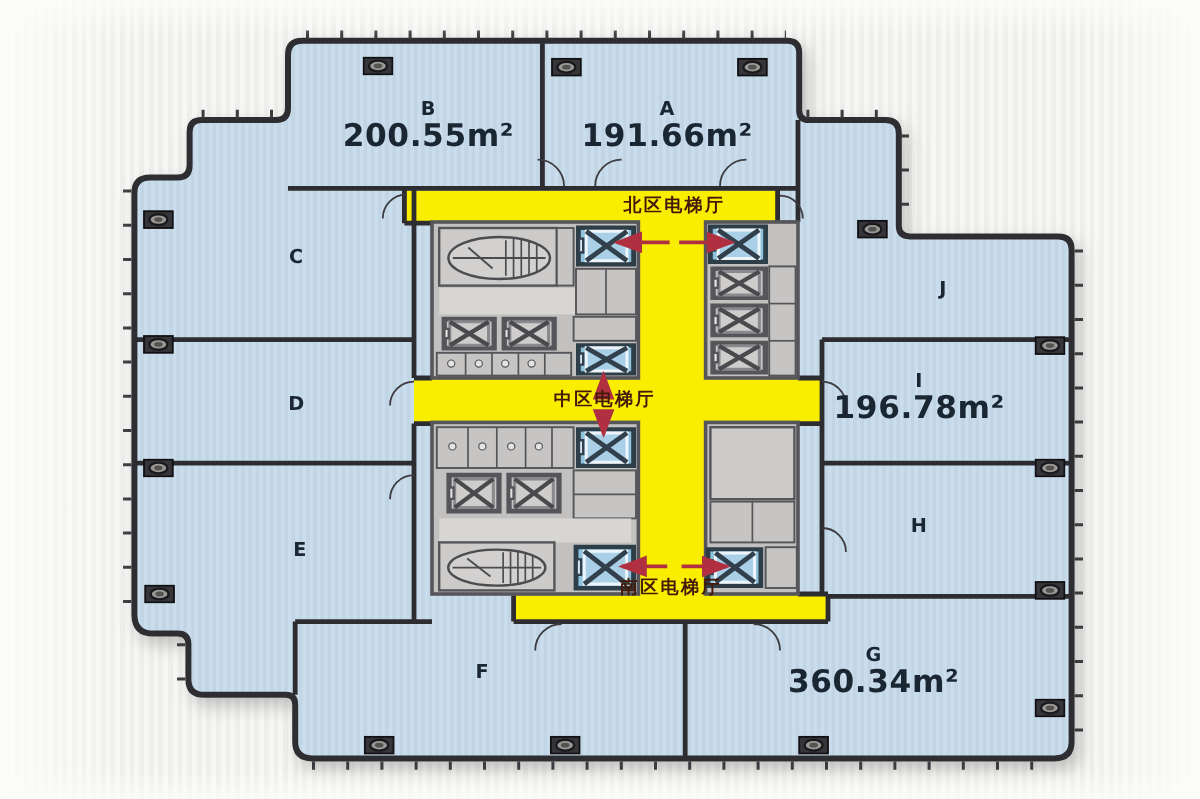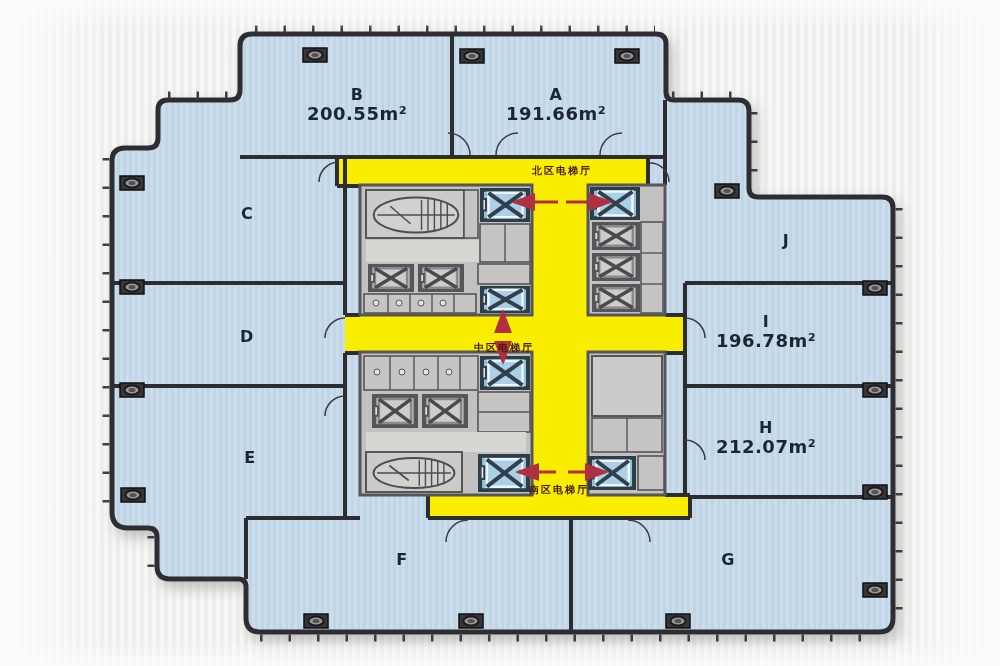--- a/index.html
+++ b/index.html
@@ -19,23 +19,23 @@
                       rgba(252,252,251,0) 905px, rgba(252,252,251,.95) 100%),
       linear-gradient(180deg, rgba(252,252,251,.85) 0, rgba(252,252,251,0) 30px,
                       rgba(252,252,251,0) 642px, rgba(252,252,251,.8) 100%);
   }
   .labels{position:absolute;left:0;top:0;width:1000px;height:666px;pointer-events:none;}
   .unit-label{
     position:absolute;transform:translate(-50%,-50%);text-align:center;
     color:#1b2633;font-weight:bold;line-height:1.12;letter-spacing:.5px;white-space:nowrap;
   }
   .unit-letter{font-size:16px;}
-  .unit-area{font-size:18px;}
+  .unit-area{font-size:26px;}
   .corridor-label{
-    position:absolute;transform:translate(-50%,-50%);font-weight:bold;font-size:10px;
+    position:absolute;transform:translate(-50%,-50%);font-weight:bold;font-size:15px;
     color:#431a0a;letter-spacing:2px;white-space:nowrap;
   }
   
   .footprint{fill:url(#roomstripe);stroke:#2d2d31;stroke-width:5;}
   .iwall{fill:none;stroke:#2d2d31;stroke-width:4;}
   .corridor{fill:#f9ee00;}
   .coreblock{fill:#c3c1bf;stroke:#55555a;stroke-width:3;}
   .room{fill:#cdcbc9;stroke:#55555a;stroke-width:2;}
   .room2{fill:#c7c5c3;stroke:#55555a;stroke-width:1.6;}
   .corr{fill:#d8d6d3;}
@@ -254,31 +254,31 @@
     <div class="unit-letter">D</div>
   </div>
   <div class="unit-label" style="left:250px;top:458px">
     <div class="unit-letter">E</div>
   </div>
   <div class="unit-label" style="left:402px;top:560px">
     <div class="unit-letter">F</div>
   </div>
   <div class="unit-label" style="left:728px;top:560px">
     <div class="unit-letter">G</div>
+    <div class="unit-area">360.34m²</div>
   </div>
   <div class="unit-label" style="left:766px;top:438px">
     <div class="unit-letter">H</div>
-    <div class="unit-area">212.07m²</div>
   </div>
   <div class="unit-label" style="left:766px;top:332px">
     <div class="unit-letter">I</div>
     <div class="unit-area">196.78m²</div>
   </div>
   <div class="unit-label" style="left:786px;top:241px">
     <div class="unit-letter">J</div>
   </div>
 
   <div class="corridor-label" style="left:562px;top:171px">北区电梯厅</div>
-  <div class="corridor-label" style="left:504px;top:348px">中区电梯厅</div>
+  <div class="corridor-label" style="left:504px;top:333px">中区电梯厅</div>
   <div class="corridor-label" style="left:559px;top:490px">南区电梯厅</div>
 </div>
 
 </div>
 
 </body></html>

